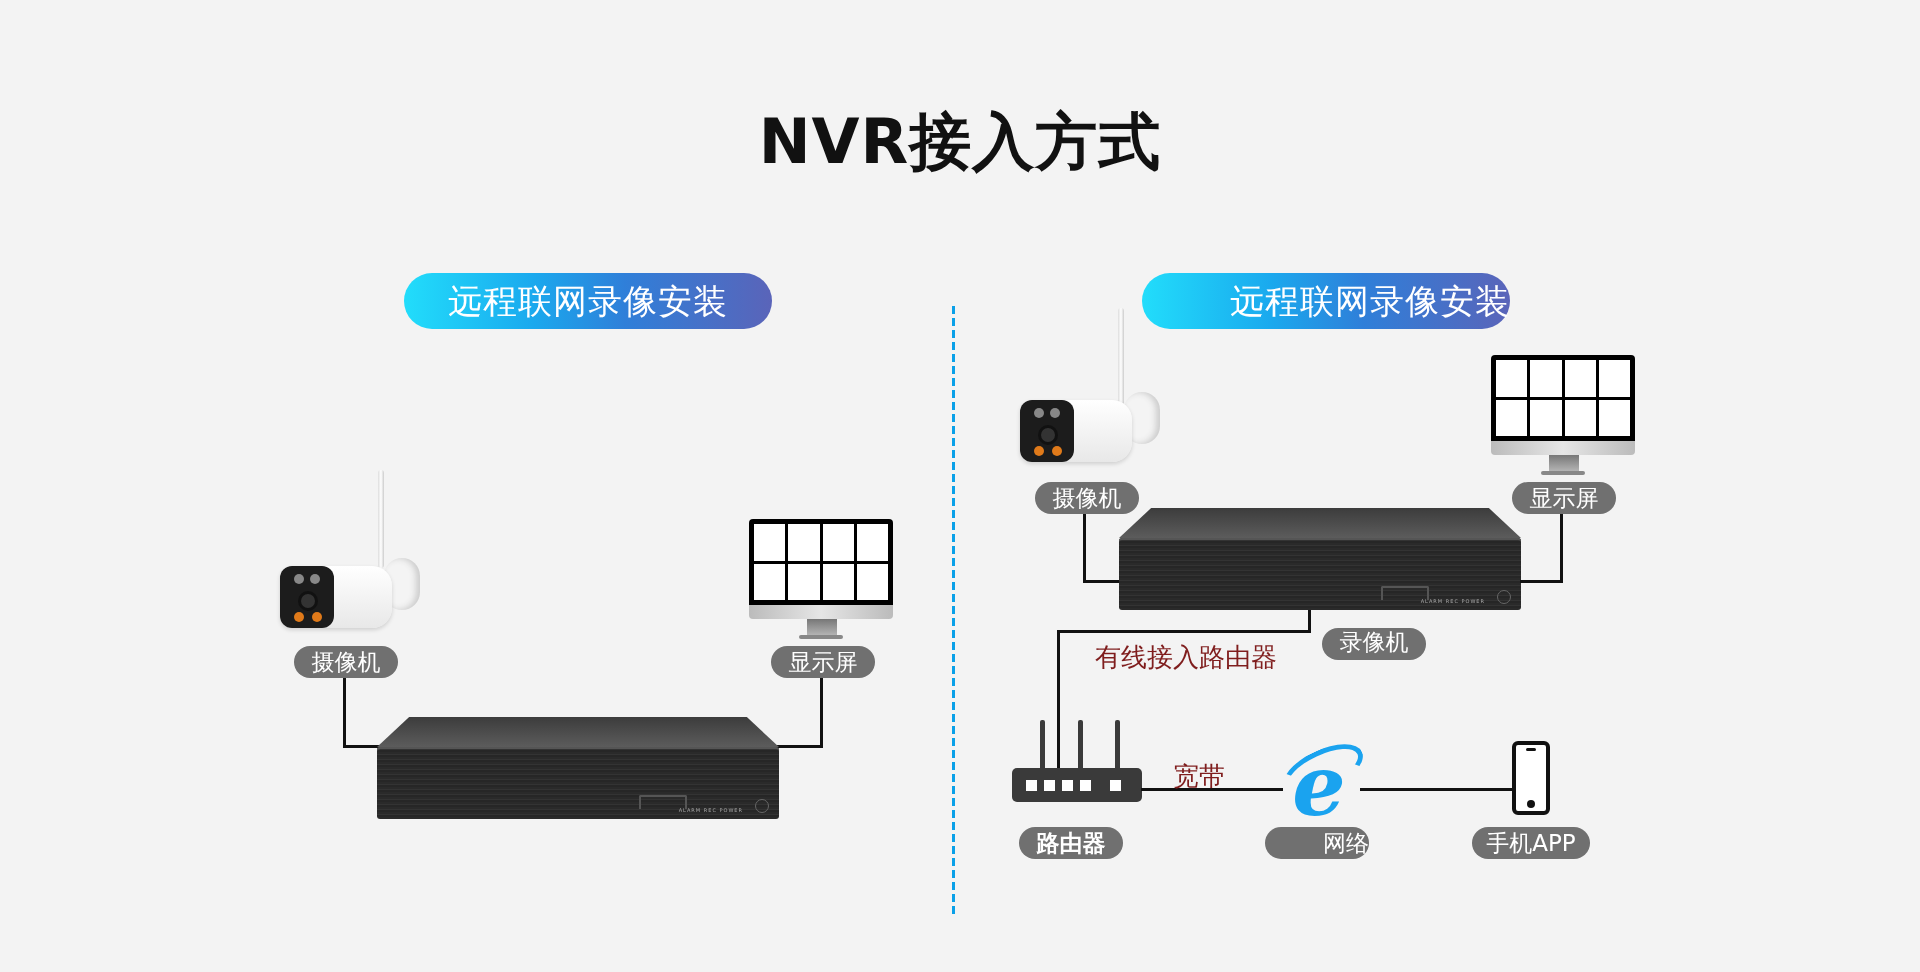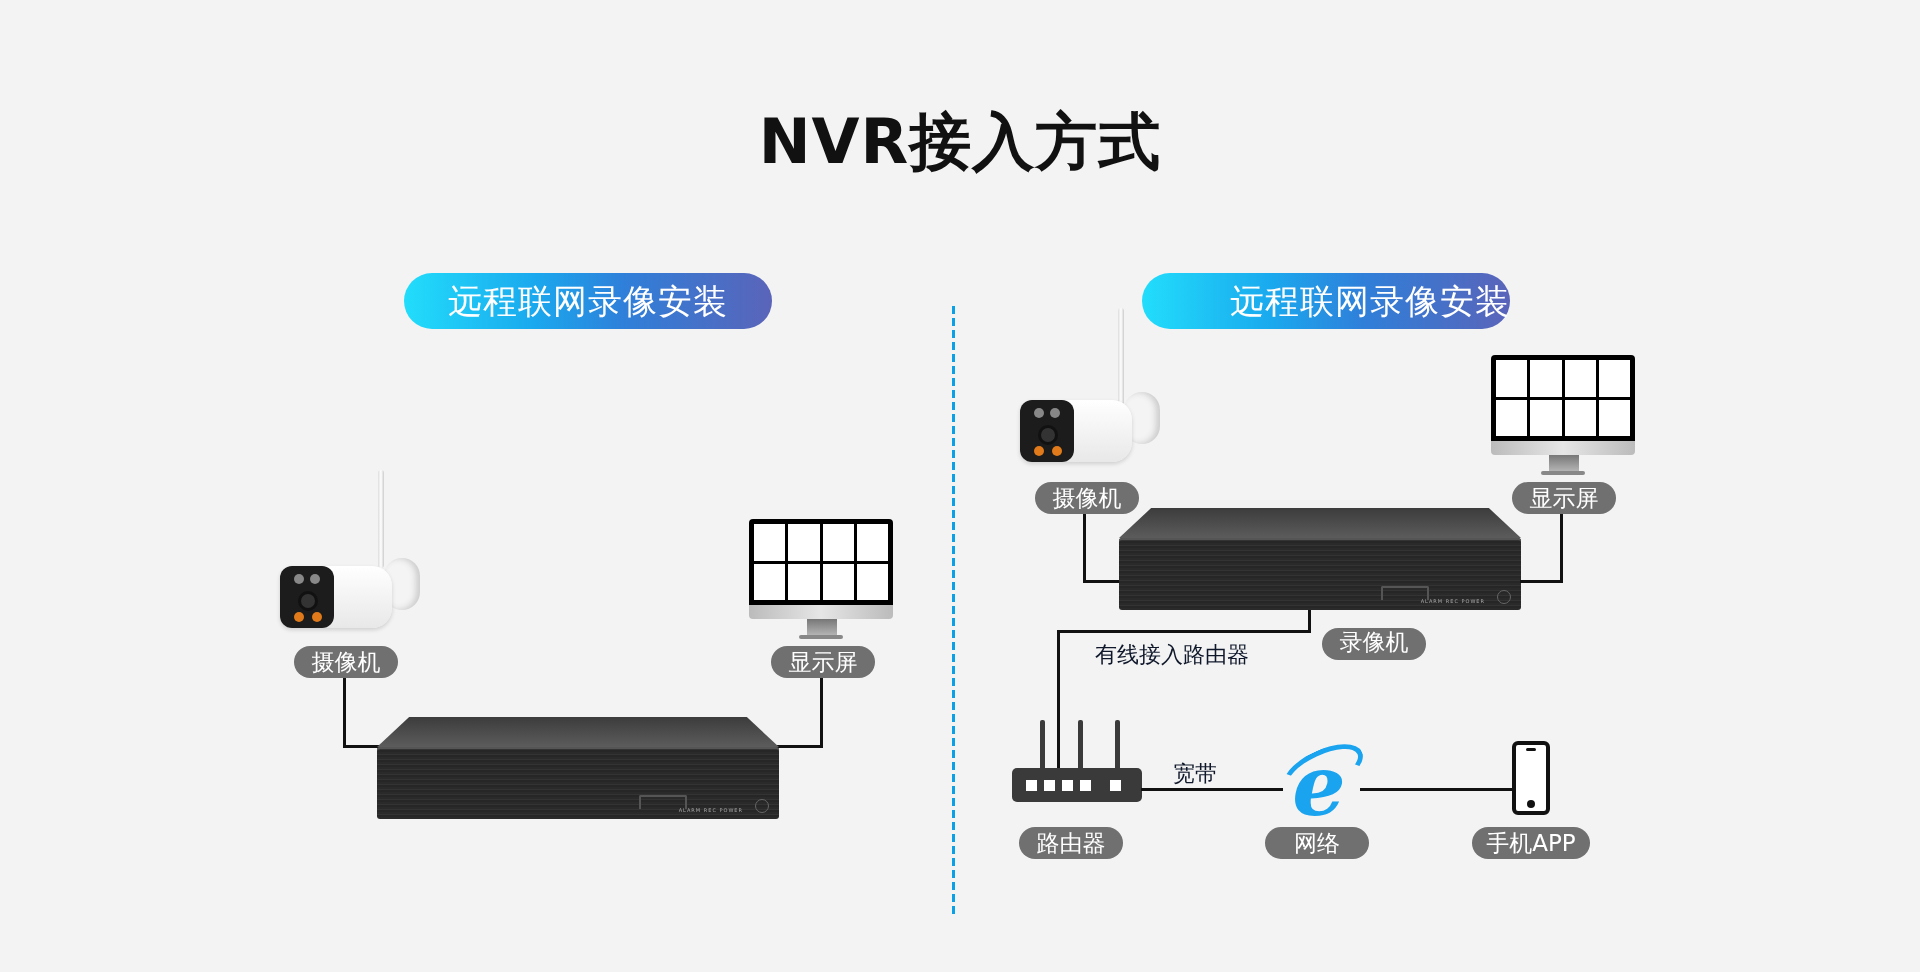--- a/index.html
+++ b/index.html
@@ -14,21 +14,21 @@
   }
   .pill {
     height:56px; border-radius:28px; color:#fff; font-size:34px; line-height:56px;
     text-align:center; letter-spacing:1px;
     background:linear-gradient(90deg,#22ddfb 0%,#1aa9ee 35%,#2f7fd9 60%,#5a64b9 100%);
   }
   .tag {
     height:32px; border-radius:16px; background:#707070; color:#fff;
     font-size:23px; line-height:32px; text-align:center;
   }
-  .note { font-size:22px; color:#0f172a; }
+  .note { font-size:26px; color:#7f1d1d; }
   .line { background:#111; }
   .divider {
     left:952px; top:306px; width:3px; height:608px;
     background:repeating-linear-gradient(to bottom,#0aa0e8 0 8px,transparent 8px 12px);
   }
   
   .nvr { position:absolute; }
   .nvr .top {
     position:absolute; left:0; right:0; top:0; height:30px;
     background:linear-gradient(180deg,#3c3c3c,#5c5c5c);
@@ -178,28 +178,28 @@
   <div class="ant" style="left:28px; top:0;"></div>
   <div class="ant" style="left:66px; top:0;"></div>
   <div class="ant" style="left:103px; top:0;"></div>
   <div class="body"></div>
   <div class="port" style="left:14px;"></div>
   <div class="port" style="left:32px;"></div>
   <div class="port" style="left:50px;"></div>
   <div class="port" style="left:68px;"></div>
   <div class="port" style="left:98px;"></div>
 </div>
-<div class="abs tag" style="left:1019px; top:827px; width:104px;">路由器</div>
+<div class="abs tag" style="left:1019px; top:827px; width:104px;font-weight:bold;">路由器</div>
 
 <div class="abs line" style="left:1141px; top:788px; width:142px; height:3px;"></div>
 <div class="abs note" style="left:1173px; top:759px;">宽带</div>
 
 <div class="abs ie" style="left:1284px; top:744px; width:70px; height:76px; text-align:center;">e</div>
 <div class="abs" style="left:1280px; top:750px; width:76px; height:30px; border:5px solid #1aa3ef; border-radius:50%; transform:rotate(-25deg); border-left-color:transparent; border-bottom-color:transparent;"></div>
-<div class="abs tag" style="left:1265px; top:827px; width:104px;">网络</div>
+<div class="abs tag" style="left:1265px; top:827px; width:104px;text-align:right;">网络</div>
 
 <div class="abs line" style="left:1360px; top:788px; width:152px; height:3px;"></div>
 
 <div class="abs phone" style="left:1512px; top:741px; width:38px; height:74px;">
   <div style="position:absolute; left:10px; top:3px; width:10px; height:3px; background:#111; border-radius:2px;"></div>
   <div style="position:absolute; left:11px; bottom:3px; width:8px; height:8px; background:#111; border-radius:50%;"></div>
 </div>
 <div class="abs tag" style="left:1472px; top:827px; width:118px;">手机APP</div>
 
 </body></html>

